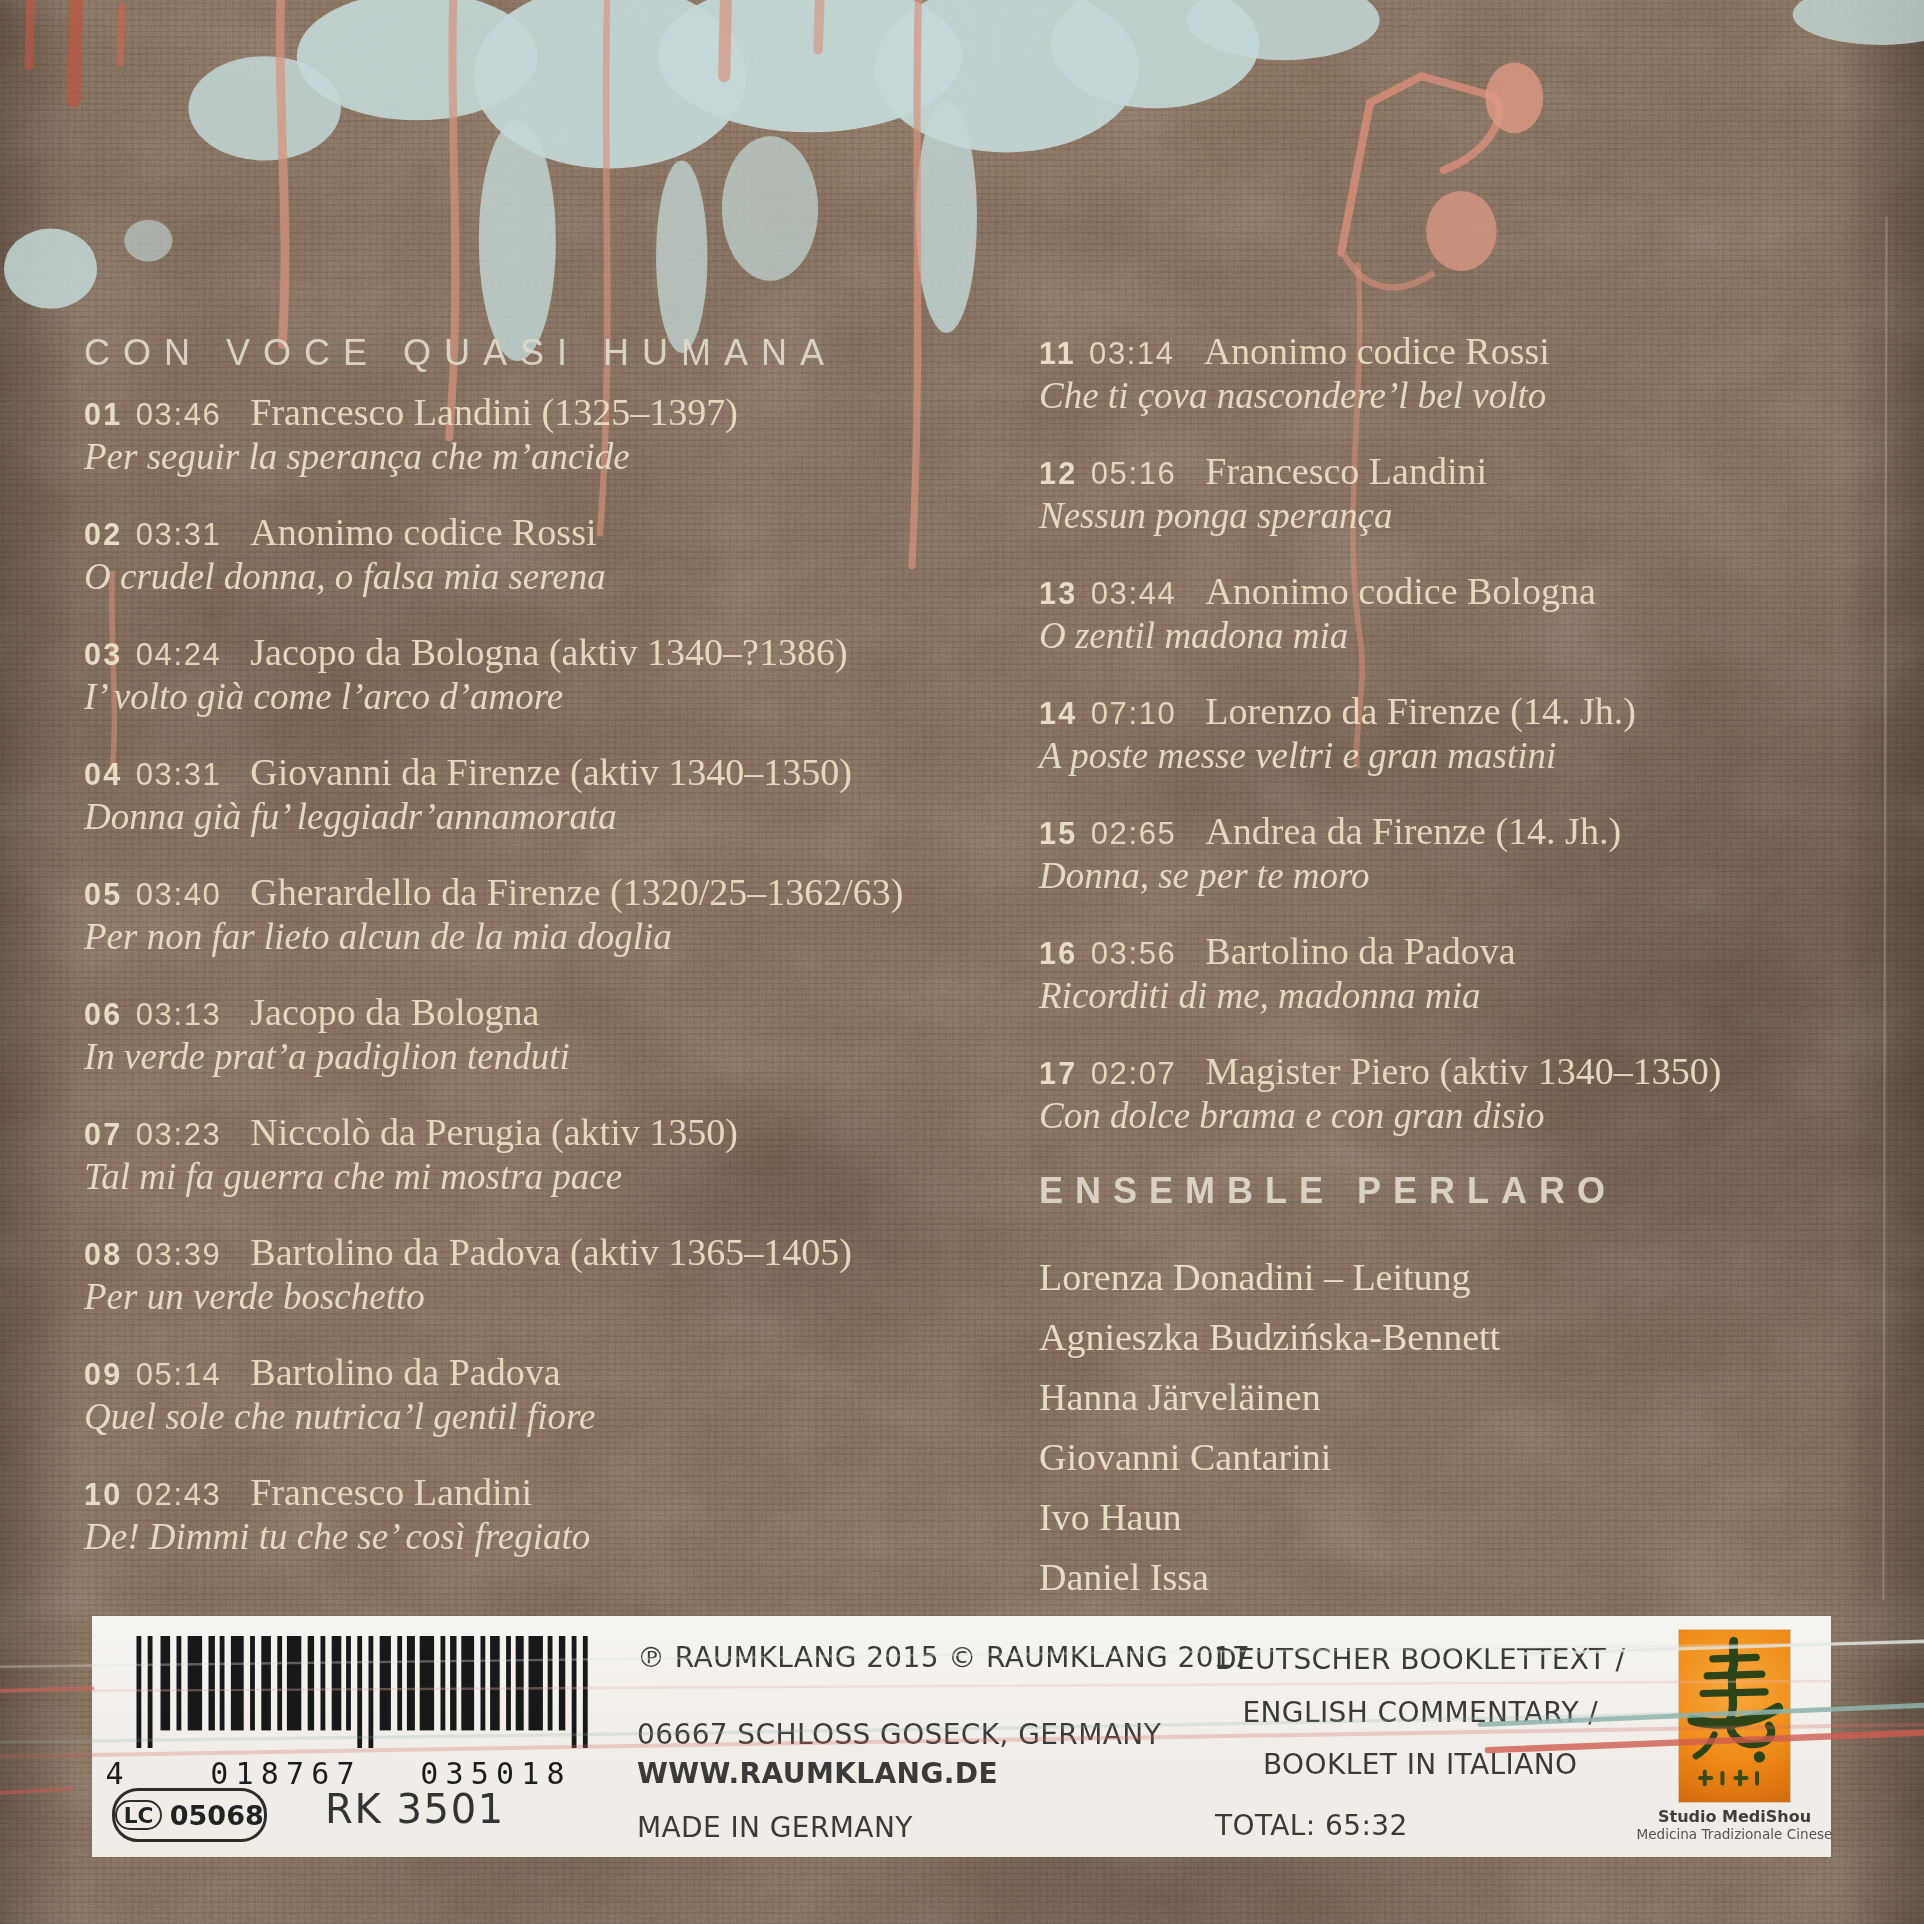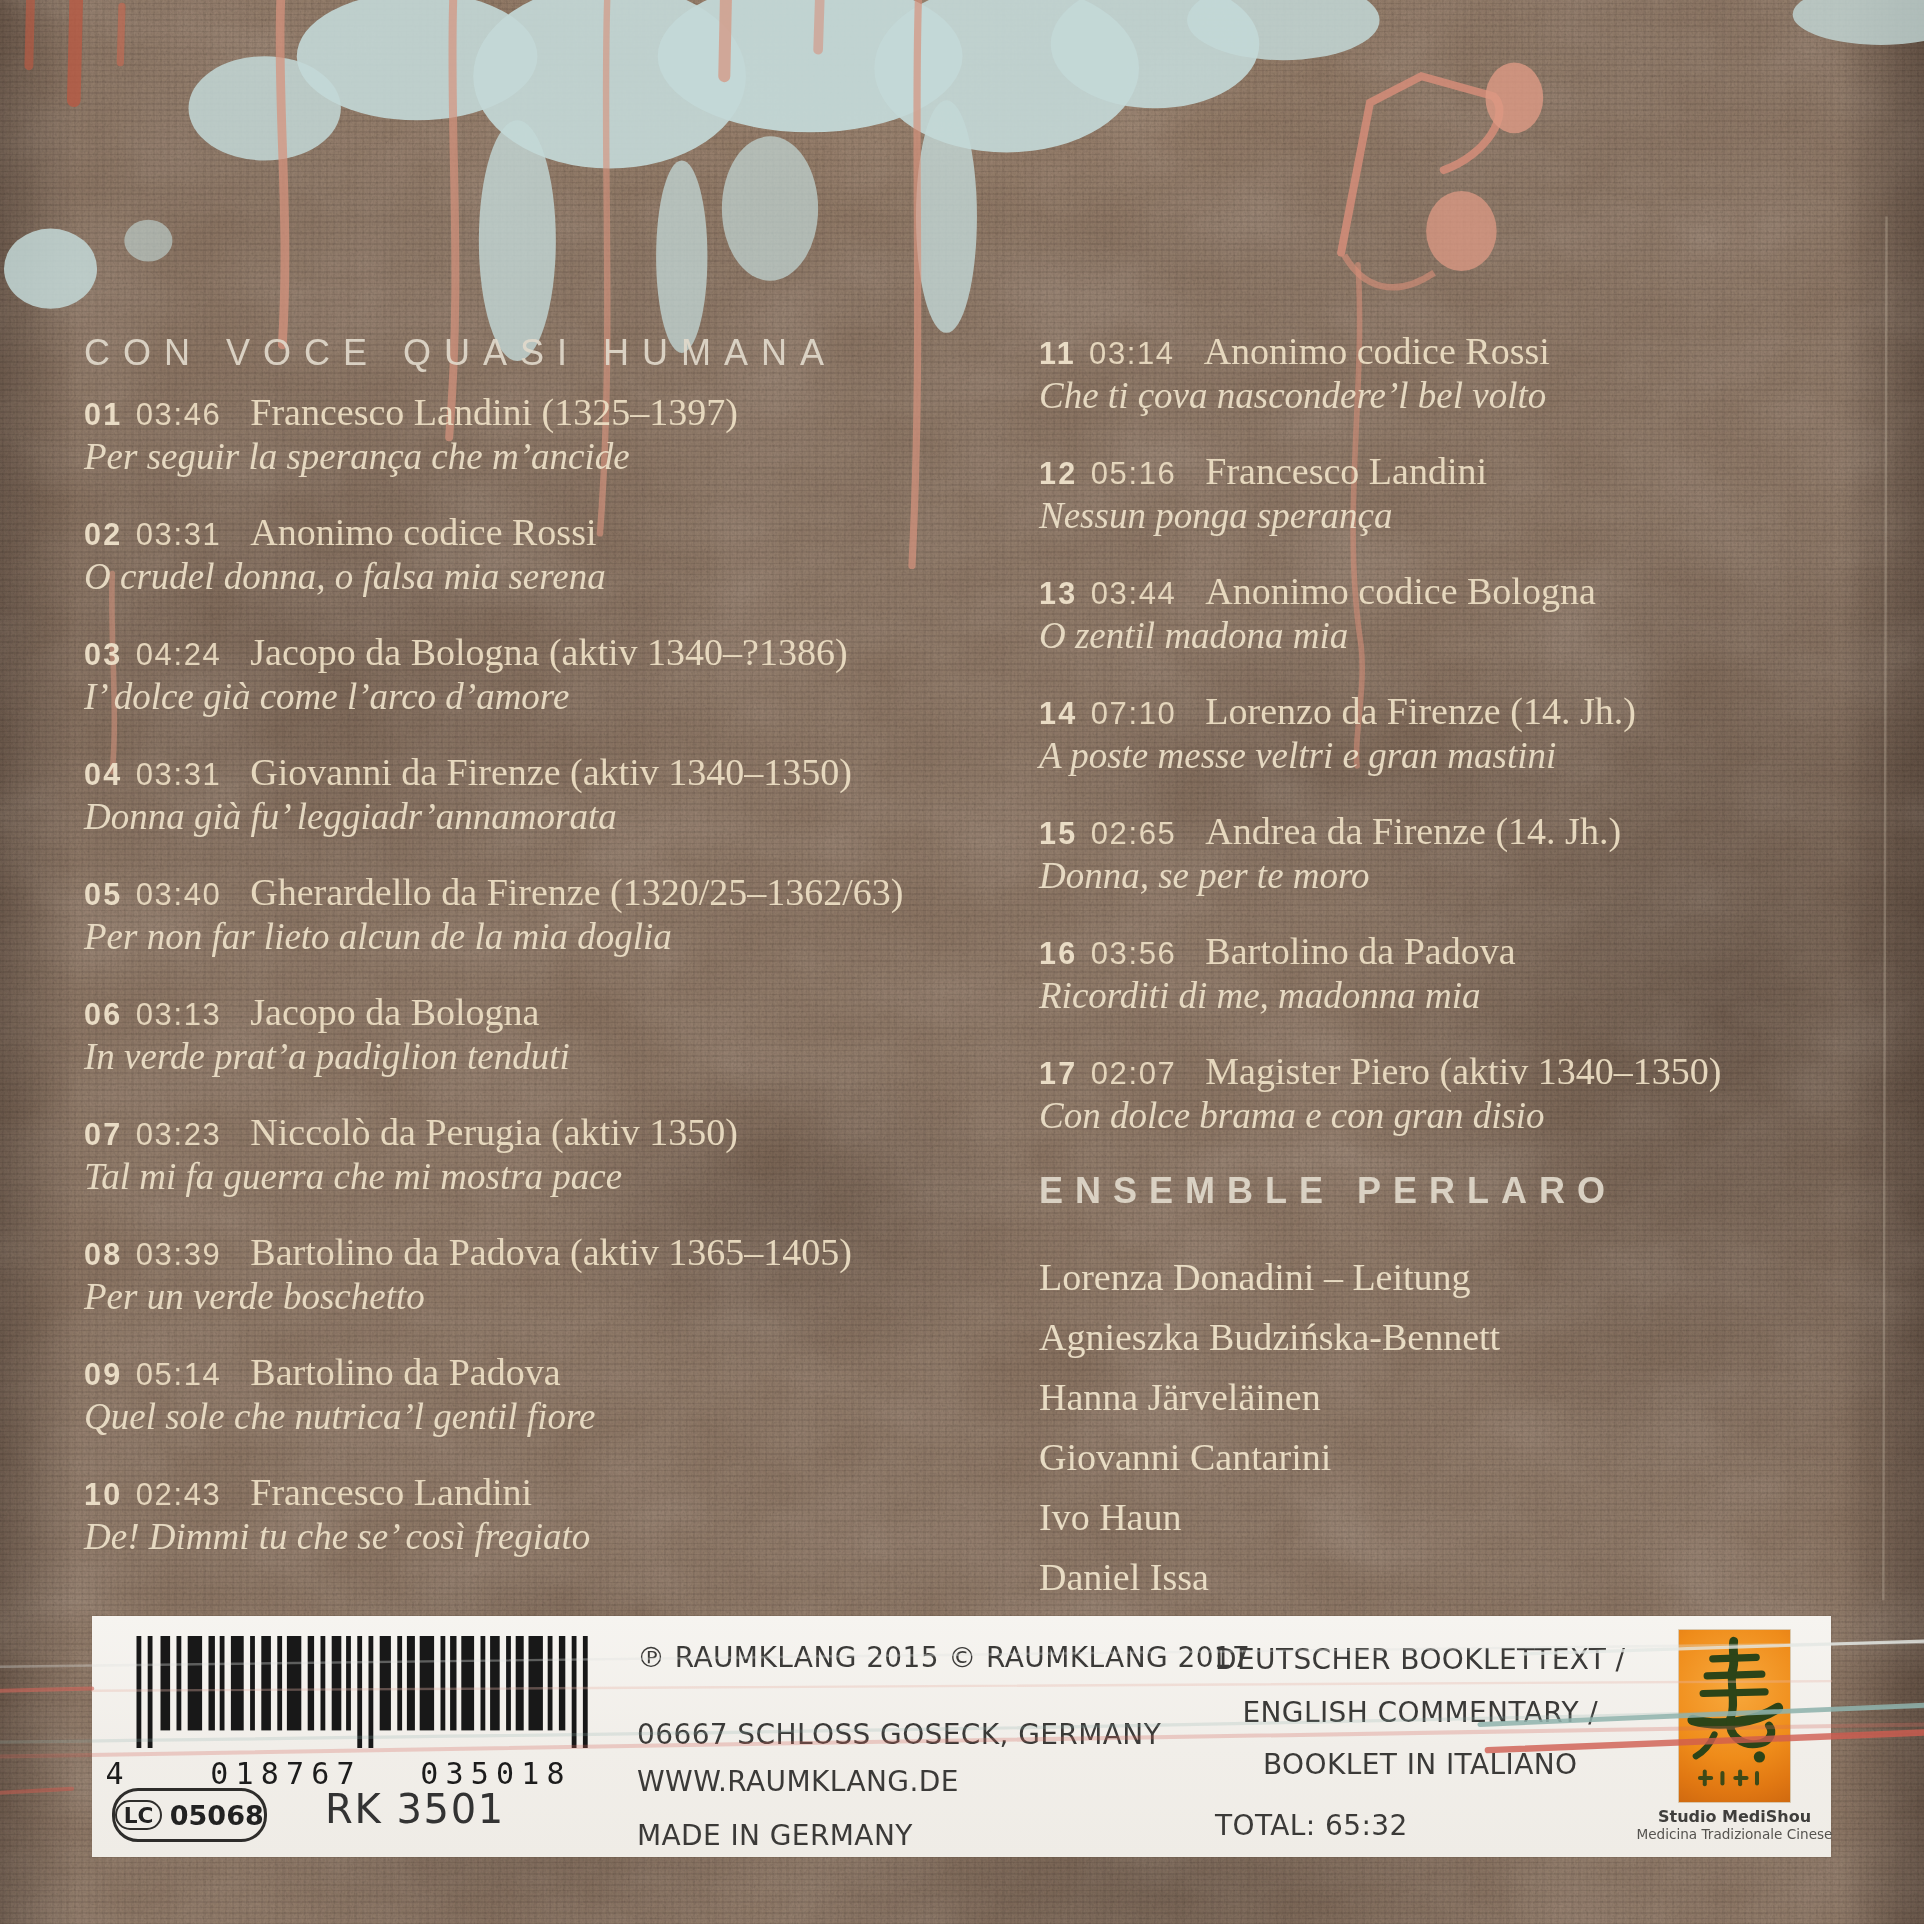--- a/index.html
+++ b/index.html
@@ -63,21 +63,21 @@
   .lc-badge{
     position:absolute;left:20px;top:172px;width:149px;height:48px;
     border:3.2px solid #2e2d2b;border-radius:26px;display:flex;align-items:center;justify-content:center;gap:8px;
     font-size:27px;font-weight:700;color:#222;
   }
   .lc-inner{border:2.4px solid #2e2d2b;border-radius:17.6px;padding:0.8px 6.4px;font-size:21.7px;}
   .catalog{position:absolute;left:233px;top:170px;font-size:40px;letter-spacing:1.6px;color:#333;}
   .center-block{position:absolute;left:545px;top:24px;font-size:28px;letter-spacing:0.4px;line-height:35px;white-space:nowrap;}
   .cb-1{margin-bottom:0;}
   .cb-2{margin-top:42px;}
-  .cb-3{margin-top:12px;}
+  .cb-3{margin-top:4px;font-weight:bold;}
   .cb-4{margin-top:19px;}
   .right-block{position:absolute;left:1123px;top:26px;font-size:28px;letter-spacing:0.4px;line-height:35px;white-space:nowrap;}
   .rb-line{margin-bottom:17.6px;text-align:center;}
   .rb-total{margin-top:26px;}
   .logo-block{position:absolute;left:1587px;top:14.4px;width:120px;height:207px;}
   .logo-art{
     width:111px;height:172px;
     background:radial-gradient(circle at 50% 34%, #f8a93d 0%, #ef8c1a 55%, #e07712 82%, #d06a10 100%);
     box-shadow:0 0 0 0.8px rgba(160,110,40,.4);
   }
@@ -170,21 +170,21 @@
         <div class="track-line">
           <span class="tno">02</span><span class="ttime">03:31</span><span class="tcomposer">Anonimo codice Rossi</span>
         </div>
         <div class="twork">O crudel donna, o falsa mia serena</div>
       </div>
 
       <div class="track">
         <div class="track-line">
           <span class="tno">03</span><span class="ttime">04:24</span><span class="tcomposer">Jacopo da Bologna (aktiv 1340–?1386)</span>
         </div>
-        <div class="twork">I’ dolce già come l’arco d’amore</div>
+        <div class="twork">I’ volto già come l’arco d’amore</div>
       </div>
 
       <div class="track">
         <div class="track-line">
           <span class="tno">04</span><span class="ttime">03:31</span><span class="tcomposer">Giovanni da Firenze (aktiv 1340–1350)</span>
         </div>
         <div class="twork">Donna già fu’ leggiadr’annamorata</div>
       </div>
 
       <div class="track">

